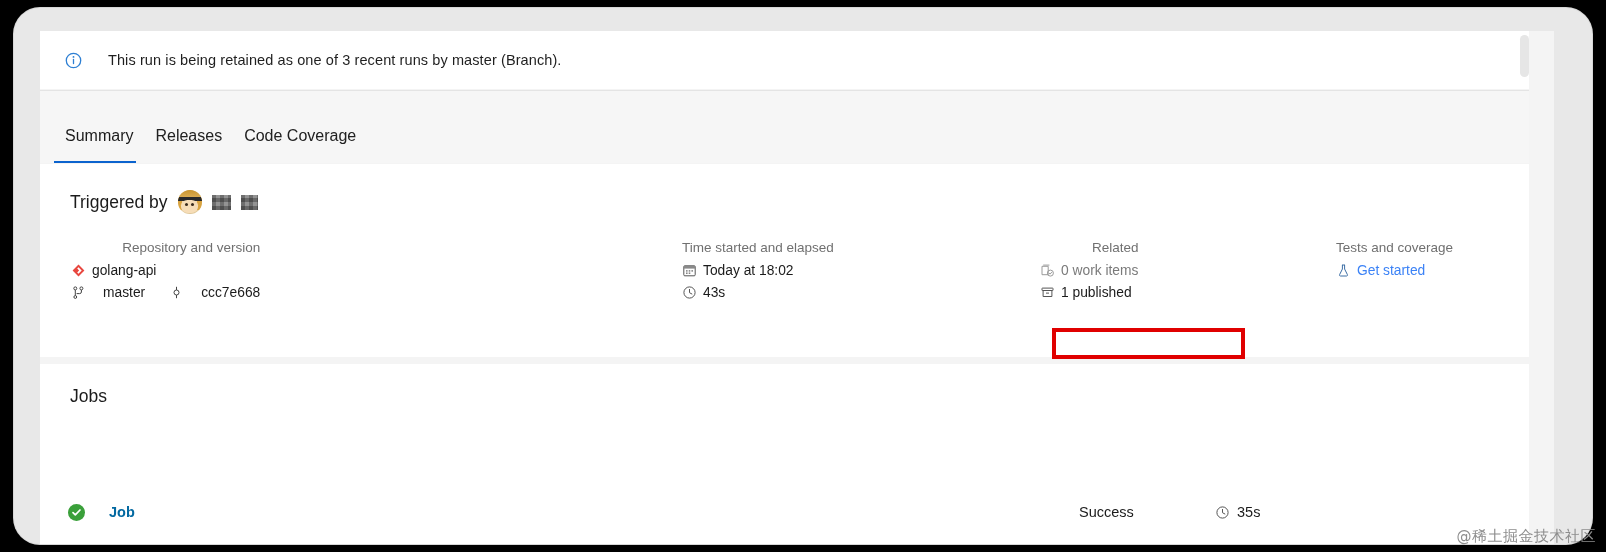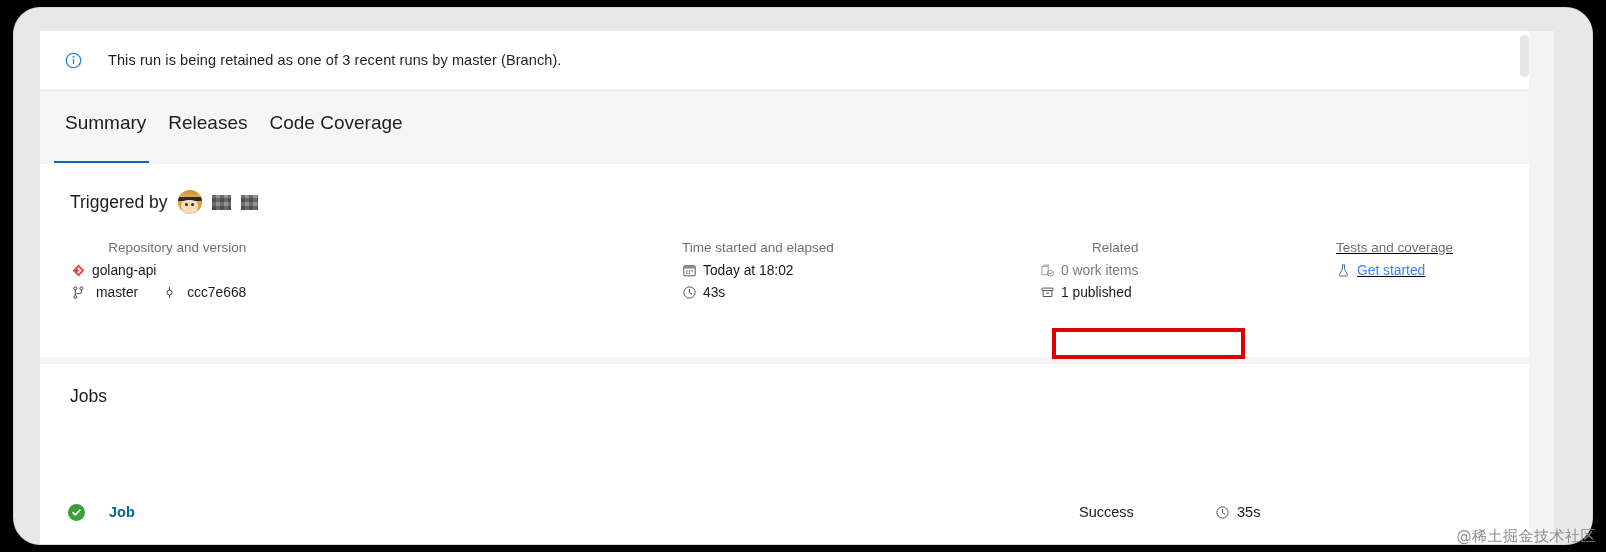--- a/index.html
+++ b/index.html
@@ -87,23 +87,23 @@
     height: 73px;
     background: #f6f6f6;
     border-top: 1px solid #e4e4e4;
     display: flex;
     align-items: flex-end;
     padding-left: 14px;
   }
 
   .tab {
     position: relative;
-    font-size: 19px;
+    font-size: 16px;
     color: #212121;
-    padding: 0 11px 29px 11px;
+    padding: 0 11px 18px 11px;
     cursor: pointer;
     white-space: nowrap;
   }
   .tab.selected { font-weight: 400; color: #1b1b1b; }
   .tab.selected::after {
     content: "";
     position: absolute;
     left: 0px;
     right: 8px;
     bottom: 0;
@@ -195,21 +195,21 @@
     width: 100%;
     height: 100px;
   }
   .col {
     position: absolute;
     top: 0;
   }
   .col-repo  { left: 31px; }
   .col-time  { left: 624px; margin-left: 18px; }
   .col-rel   { left: 1000px; }
-  .col-tests { left: 1296px; text-decoration: underline; }
+  .col-tests { left: 1296px; }
 
   .col-head {
     font-size: 13.5px;
     color: #707070;
     margin-bottom: 8px;
     white-space: nowrap;
   }
   .col-line {
     display: flex;
     align-items: center;
@@ -223,21 +223,21 @@
   .col-line.linkish { color: #3b82f6; }
   .ico {
     width: 14px; height: 14px;
     flex: 0 0 14px;
     display: inline-flex;
     align-items: center;
     justify-content: center;
   }
   .ico svg { display: block; }
 
-  .inline-pair { display: flex; align-items: center; gap: 11px; }
+  .inline-pair { display: flex; align-items: center; gap: 18px; }
   .inline-pair + .inline-pair { margin-left: 17px; }
 
   
   .annot {
     position: absolute;
     left: 1012px;
     top: 297px;
     width: 193px;
     height: 31px;
     border: 4px solid #e00000;

